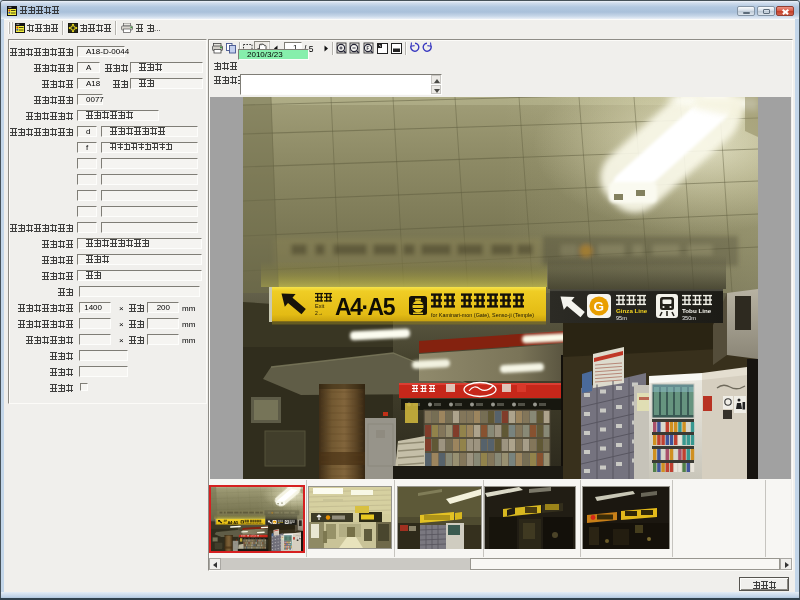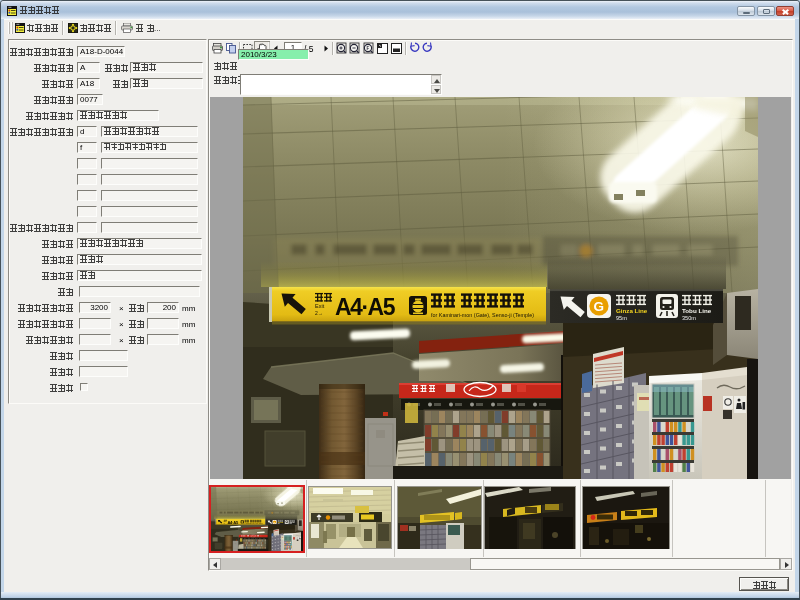--- a/index.html
+++ b/index.html
@@ -2,21 +2,21 @@
 <html><head><meta charset="utf-8"><style>
 *{margin:0;padding:0;box-sizing:border-box}
 html,body{width:800px;height:600px;overflow:hidden}
 body{position:relative;font-family:"Liberation Sans",sans-serif;background:#bfd3e7}
 .abs{position:absolute}
 
 .g{display:inline-block;vertical-align:top;width:7px;height:8px;margin-right:1px;opacity:.85;background-image:linear-gradient(#222,#222),linear-gradient(#222,#222),linear-gradient(#222,#222),linear-gradient(#222,#222),linear-gradient(#222,#222);background-size:7px 1px,7px 1px,7px 1px,1px 8px,1px 8px;background-position:0 0,0 3.5px,0 7px,1.5px 0,4.5px 0;background-repeat:no-repeat}
 .g2{background-image:linear-gradient(#222,#222),linear-gradient(#222,#222),linear-gradient(#222,#222),linear-gradient(#222,#222),linear-gradient(#222,#222);background-size:7px 1px,5px 1px,7px 1px,1px 8px,1px 5px;background-position:0 1px,1px 4px,0 7px,3px 0,6px 2px;background-repeat:no-repeat}
 .g3{background-image:linear-gradient(#222,#222),linear-gradient(#222,#222),linear-gradient(#222,#222),linear-gradient(#222,#222);background-size:7px 1px,7px 1px,1px 8px,1px 6px;background-position:0 1px,0 5.5px,2px 0,5px 2px;background-repeat:no-repeat}
 .lab{position:absolute;height:8px;white-space:nowrap}
-.fld{position:absolute;height:11px;background:#f5f4f1;border:1px solid;border-color:#7f7d76 #fdfdfb #fdfdfb #7f7d76;font-size:8px;line-height:10px;padding:0 2px;color:#000;white-space:nowrap;font-family:"Liberation Sans",sans-serif}
+.fld{position:absolute;height:11px;background:#f5f4f1;border:1px solid;border-color:#7f7d76 #fdfdfb #fdfdfb #7f7d76;font-size:8px;line-height:10px;padding:0 8px;color:#000;white-space:nowrap;font-family:"Liberation Sans",sans-serif}
 .sep{position:absolute;width:1px;background:#b5b3ae;box-shadow:1px 0 0 #fbfbf9}
 .tbtxt{position:absolute;font-size:9px;color:#000}
 </style></head>
 <body>
 
 <div class="abs" id="frame" style="left:0;top:0;width:800px;height:600px;border:1px solid #46525a;border-radius:3px 3px 0 0;background:#c3d6e9"></div>
 
 <div class="abs" style="left:1px;top:1px;width:798px;height:18px;border-radius:3px 3px 0 0;background:linear-gradient(#eef3f9 0px,#cfdcec 2px,#b2c8e0 6px,#a9c0da 11px,#c6d6e8 15px,#e9eff7 18px)"></div>
 
 <svg class="abs" style="left:7px;top:6px" width="10" height="10" viewBox="0 0 10 10">
@@ -113,21 +113,21 @@
 <div class="lab" style="left:42px;top:240px;width:32px"><span class="g"></span><span class="g g2"></span><span class="g g3"></span><span class="g"></span></div>
     <div class="fld" style="left:77px;top:238px;width:125px"><span class="g"></span><span class="g g2"></span><span class="g g3"></span><span class="g"></span><span class="g g2"></span><span class="g g3"></span><span class="g"></span><span class="g g2"></span></div>
 <div class="lab" style="left:42px;top:256px;width:32px"><span class="g"></span><span class="g g2"></span><span class="g g3"></span><span class="g"></span></div>
     <div class="fld" style="left:77px;top:254px;width:125px"><span class="g"></span><span class="g g2"></span><span class="g g3"></span></div>
 <div class="lab" style="left:42px;top:272px;width:32px"><span class="g"></span><span class="g g2"></span><span class="g g3"></span><span class="g"></span></div>
     <div class="fld" style="left:77px;top:270px;width:125px"><span class="g"></span><span class="g g2"></span></div>
 <div class="lab" style="left:58px;top:288px;width:16px"><span class="g"></span><span class="g g2"></span></div>
     <div class="fld" style="left:79px;top:286px;width:121px"></div>
 <div class="lab" style="left:18px;top:304px;width:56px"><span class="g"></span><span class="g g2"></span><span class="g g3"></span><span class="g"></span><span class="g g2"></span><span class="g g3"></span><span class="g"></span></div>
     <div class="fld" style="left:79px;top:302px;width:32px">
-      <span style="float:right">3200</span>
+      <span style="float:right">1400</span>
     </div>
     <div class="abs" style="left:119px;top:304px;font-size:8px;color:#000">×</div>
     <div class="lab" style="left:129px;top:304px"><span class="g"></span><span class="g g2"></span></div>
     <div class="fld" style="left:147px;top:302px;width:32px">
       <span style="float:right">200</span>
     </div>
     <div class="abs" style="left:182px;top:304px;font-size:8px;color:#000">mm</div>
 <div class="lab" style="left:18px;top:320px;width:56px"><span class="g"></span><span class="g g2"></span><span class="g g3"></span><span class="g"></span><span class="g g2"></span><span class="g g3"></span><span class="g"></span></div>
     <div class="fld" style="left:79px;top:318px;width:32px">
       <span style="float:right"></span>

